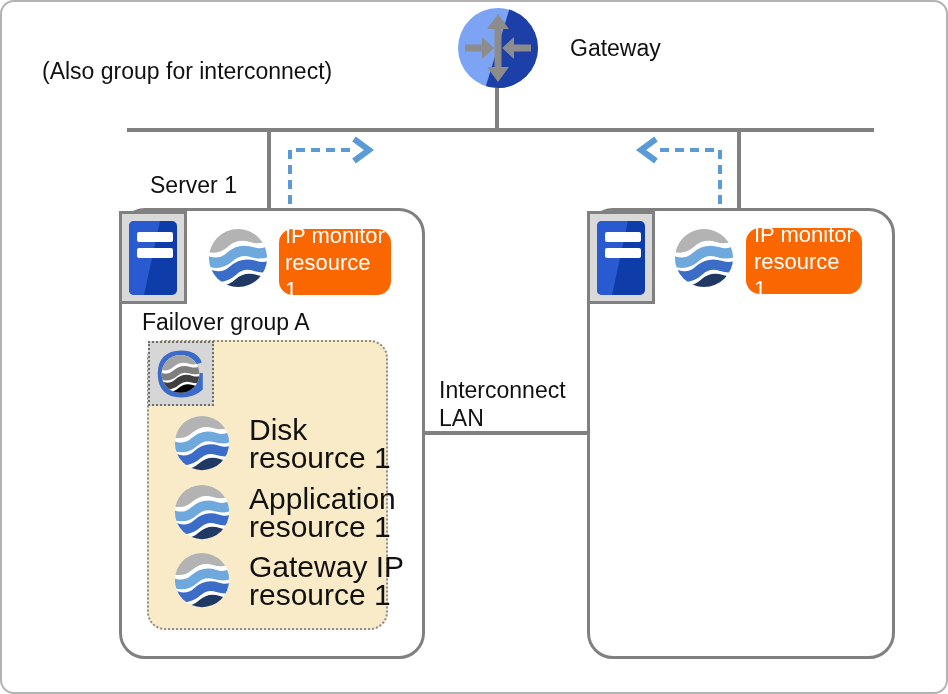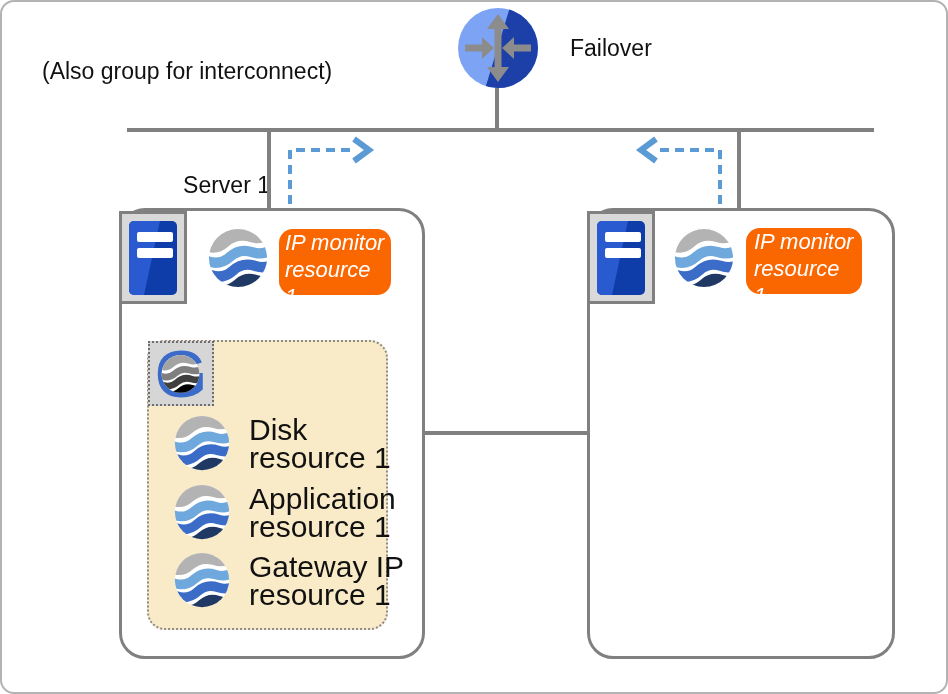--- a/index.html
+++ b/index.html
@@ -3,35 +3,35 @@
 <meta charset="utf-8">
 <style>
   html,body{margin:0;padding:0;background:#fff;}
   .canvas{
     position:relative;width:948px;height:694px;background:#ffffff;
     border:2px solid #b3b3b3;border-radius:14px;box-sizing:border-box;
     font-family:"Liberation Sans",sans-serif;color:#111;overflow:hidden;
   }
   .abs{position:absolute;}
   .lbl{font-size:23px;line-height:28px;white-space:nowrap;}
-  .lbl.center{text-align:right;margin-left:20px;}
+  .lbl.center{text-align:left;}
   svg{display:block;}
   .lines{left:0;top:0;z-index:1;}
   .server-box{
     background:#ffffff;border:3px solid #808080;border-radius:26px;
     box-sizing:border-box;z-index:2;
   }
   .server-icon-wrap{
     background:#d9d9d9;border:3px solid #808080;box-sizing:border-box;
     z-index:4;display:flex;align-items:center;justify-content:center;
   }
   .badge{
     background:#fa6600;border-radius:14px;color:#ffffff;font-size:22px;
     line-height:27px;z-index:4;display:flex;flex-direction:column;
-    align-items:center;text-align:left;font-style:italic;
+    justify-content:center;align-items:center;text-align:left;
   }
   .badge div{width:100px;}
   .group-box{
     background:#faebc8;border:2px dotted #8c8c8c;border-radius:18px;
     box-sizing:border-box;z-index:3;
   }
   .gicon-wrap{
     background:#d6d6d6;border:2px dotted #6e6e6e;box-sizing:border-box;
     z-index:5;display:flex;align-items:center;justify-content:center;
   }
@@ -107,21 +107,21 @@
     <g fill="#8c8c8c" stroke="none">
       <rect x="37.5" y="18" width="7" height="46"></rect>
       <polygon points="41,7 30,22 52,22"></polygon>
       <polygon points="41,75 30,60 52,60"></polygon>
       <rect x="8" y="37.5" width="20" height="7"></rect>
       <polygon points="37,41 25,30 25,52"></polygon>
       <rect x="54" y="37.5" width="20" height="7"></rect>
       <polygon points="45,41 57,30 57,52"></polygon>
     </g>
   </svg>
-  <div class="abs lbl" style="left:568px;top:32px">Failover</div>
+  <div class="abs lbl" style="left:568px;top:32px">Gateway</div>
 
   <div class="abs" style="left:40px;top:55px">
     <div class="lbl">(Also group for interconnect)</div>
   </div>
 
   <div class="abs lbl center" style="left:148px;top:169px;width:100px">Server 1</div>
 
   <div class="abs server-box" style="left:117px;top:206px;width:306px;height:451px"></div>
 
   <div class="abs server-box" style="left:585px;top:206px;width:308px;height:451px"></div>
@@ -147,20 +147,21 @@
   </div>
 
   <svg class="abs z4" style="left:672px;top:226px" width="60" height="60" viewBox="0 0 64 64">
       <use href="#sphere-blue"></use>
     </svg>
   <div class="abs badge" style="left:744px;top:226px;width:116px;height:66px">
     <div>IP monitor</div>
     <div>resource 1</div>
   </div>
 
+  <div class="abs lbl center z4" style="left:140px;top:306px;width:220px">Failover group A</div>
   <div class="abs group-box" style="left:145px;top:338px;width:241px;height:290px"></div>
   <div class="abs gicon-wrap" style="left:146px;top:339px;width:66px;height:65px">
     <svg width="62" height="61" viewBox="0 0 64 64">
       <text x="32" y="57" text-anchor="middle" font-family="Liberation Sans,sans-serif" font-size="70" font-weight="bold" fill="#3a6bc8">G</text>
       <use href="#sphere-mono" transform="translate(11,12) scale(0.64)"></use>
     </svg>
   </div>
 
   <svg class="abs z4" style="left:172px;top:413px" width="56" height="56" viewBox="0 0 64 64">
       <use href="#sphere-blue"></use>
@@ -179,14 +180,18 @@
   </div>
 
   <svg class="abs z4" style="left:172px;top:550px" width="56" height="56" viewBox="0 0 64 64">
       <use href="#sphere-blue"></use>
     </svg>
   <div class="abs res-label" style="left:247px;top:551px">
     <div>Gateway IP</div>
     <div>resource 1</div>
   </div>
 
+  <div class="abs lbl center" style="left:437px;top:374px;width:160px">
+    <div>Interconnect</div>
+    <div>LAN</div>
+  </div>
 
 </div>
 
 </body></html>

